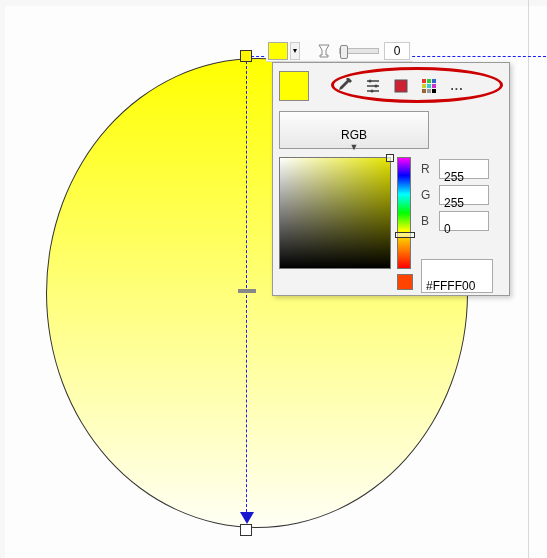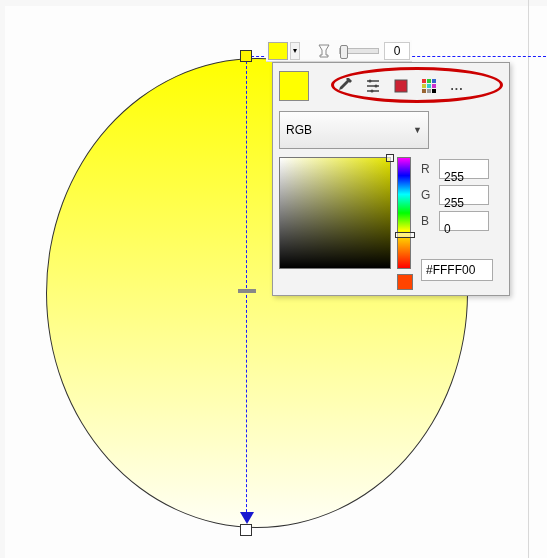--- a/index.html
+++ b/index.html
@@ -141,20 +141,21 @@
     pointer-events: none;
   }
 
   .mode-select {
     margin-top: 8px;
     width: 150px; height: 38px;
     background: linear-gradient(#fdfdfd,#e8e8e8);
     border: 1px solid #999;
     display: flex; align-items: center; justify-content: space-between;
     padding: 16px 6px;
+    flex-direction: column;
   }
   .mode-select .chev { font-size: 9px; color: #444; }
 
   .picker-row {
     margin-top: 8px;
     display: flex; gap: 6px;
   }
   .sv-box {
     position: relative;
     width: 112px; height: 112px;
@@ -194,21 +195,21 @@
   }
   .rgb-row { display: flex; align-items: center; gap: 6px; }
   .rgb-label { width: 12px; color: #444; }
   .rgb-input {
     width: 50px; height: 20px; border: 1px solid #aaa;
     background: #fff; padding: 8px 4px; line-height: 18px;
   }
   .hex-row { margin-top: 22px; display: flex; }
   .hex-input {
     width: 72px; height: 22px; border: 1px solid #aaa;
-    background: #fff; padding: 0 4px; line-height: 20px;
+    background: #fff; padding: 16px 4px; line-height: 20px;
   }
 
   
   .edge-right {
     position: absolute; right: 18px; top: 0;
     width: 1px; height: 100%; background: #d8d8d8;
   }
 
   svg.icon { width: 16px; height: 16px; }
 </style>

